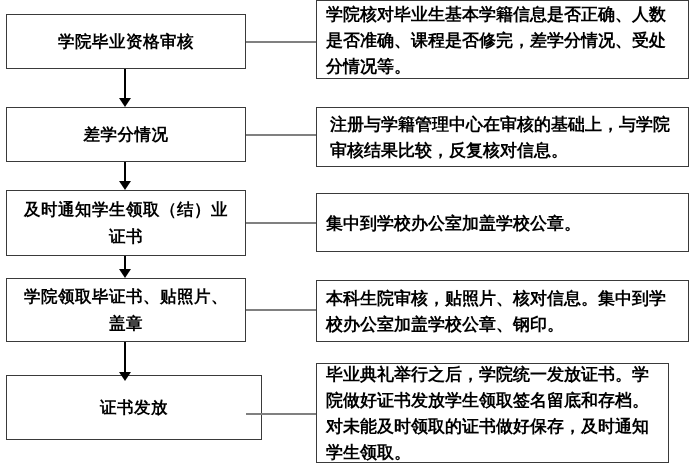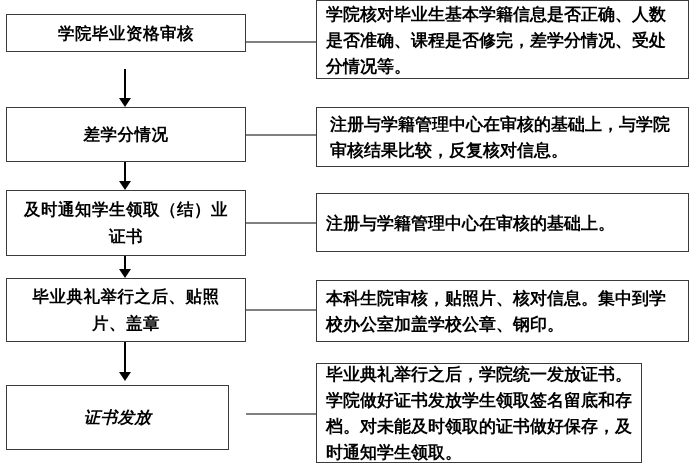--- a/index.html
+++ b/index.html
@@ -79,57 +79,57 @@
     position: absolute;
     height: 2px;
     background: #808080;
   }
 </style>
 </head>
 <body>
 
 <div id="flowchart">
 
-  <div class="node node-left" style="left:6px; top:14px; width:240px; height:38px;">
+  <div class="node node-left" style="left:6px; top:14px; width:240px; height:55px;">
     <span class="node-text">学院毕业资格审核</span>
   </div>
 
   <div class="node node-left" style="left:6px; top:107px; width:240px; height:55px;">
     <span class="node-text">差学分情况</span>
   </div>
 
   <div class="node node-left" style="left:6px; top:190px; width:240px; height:66px;">
     <span class="node-text">及时通知学生领取（结）业证书</span>
   </div>
 
   <div class="node node-left" style="left:6px; top:278px; width:240px; height:64px;">
-    <span class="node-text">毕业典礼举行之后、贴照片、盖章</span>
+    <span class="node-text">学院领取毕证书、贴照片、盖章</span>
   </div>
 
-  <div class="node node-left" style="left:6px; top:385px; width:223px; height:65px;font-style:italic;">
+  <div class="node node-left" style="left:6px; top:375px; width:256px; height:65px;">
     <span class="node-text">证书发放</span>
   </div>
 
   <div class="node node-right" style="left:316px; top:0; width:373px; height:79px;">
     <span class="node-text">学院核对毕业生基本学籍信息是否正确、人数是否准确、课程是否修完，差学分情况、受处分情况等。</span>
   </div>
 
   <div class="node node-right" style="left:316px; top:107px; width:373px; height:60px;padding-left:13px;">
     <span class="node-text">注册与学籍管理中心在审核的基础上，与学院审核结果比较，反复核对信息。</span>
   </div>
 
   <div class="node node-right" style="left:316px; top:193px; width:373px; height:59px;">
-    <span class="node-text">注册与学籍管理中心在审核的基础上。</span>
+    <span class="node-text">集中到学校办公室加盖学校公章。</span>
   </div>
 
   <div class="node node-right" style="left:316px; top:280px; width:373px; height:62px;">
     <span class="node-text">本科生院审核，贴照片、核对信息。集中到学校办公室加盖学校公章、钢印。</span>
   </div>
 
-  <div class="node node-right" style="left:316px; top:363px; width:326px; height:100px;">
+  <div class="node node-right" style="left:316px; top:363px; width:353px; height:100px;">
     <span class="node-text">毕业典礼举行之后，学院统一发放证书。学院做好证书发放学生领取签名留底和存档。对未能及时领取的证书做好保存，及时通知学生领取。</span>
   </div>
 
   <div class="arrow" style="left:124px; top:69px; height:38px;">
     <div class="shaft" style="height:29px;"></div>
     <div class="head" style="top:29px;"></div>
   </div>
 
   <div class="arrow" style="left:124px; top:162px; height:28px;">
     <div class="shaft" style="height:19px;"></div>

